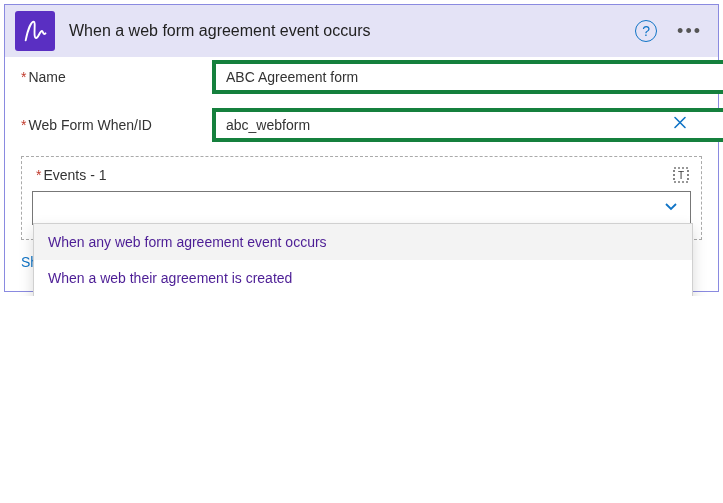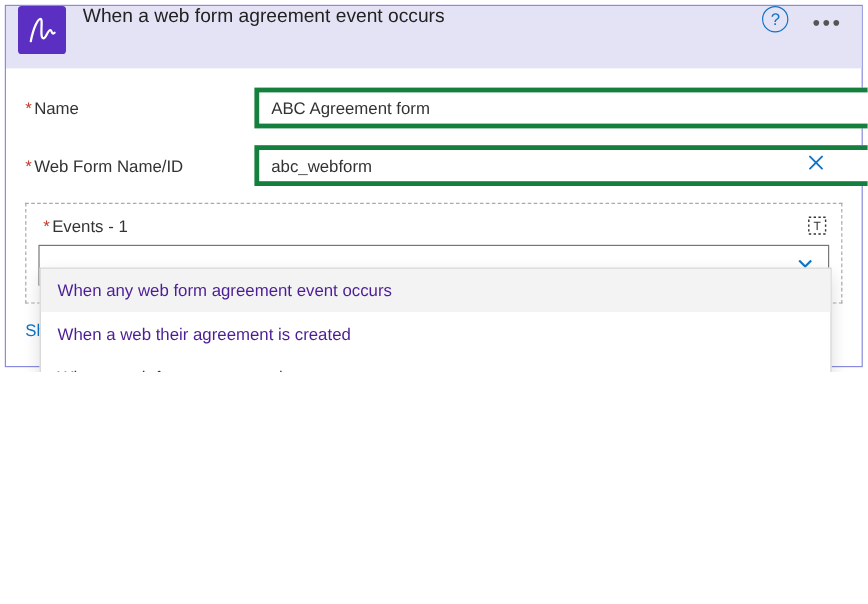--- a/index.html
+++ b/index.html
@@ -6,38 +6,39 @@
   body { margin: 0; background: #fff; width: 723px; }
   .card {
     border: 1px solid #8a8ae0;
     margin: 4px;
     background: #fff;
     position: relative;
   }
   .header {
     background: #e4e3f6;
     display: flex;
+    align-items: center;
     height: 52px;
     padding: 0 10px;
   }
   .app-icon {
     width: 40px; height: 40px;
     background: #5a2fc2;
     border-radius: 3px;
     display:flex;align-items:center;justify-content:center;
     margin-right: 14px;
   }
   .title { font-size: 16px; color: #222; flex: 1; }
   .help-icon {
     width: 22px; height: 22px; border: 1.5px solid #1074c6; border-radius: 50%;
     color: #1074c6; font-size: 14px; display:flex;align-items:center;justify-content:center;
     margin-right: 14px; cursor:pointer;
   }
   .more-icon { color:#555; font-size:18px; letter-spacing:2px; padding:4px 6px; cursor:pointer;}
-  .body { padding: 16px 16px 20px 16px; }
+  .body { padding: 3px 16px 20px 16px; }
   .row { display:flex; align-items:center; margin-bottom: 14px; }
   .label { width: 158px; font-size: 14px; color:#333; }
   .req { color: #c0392b; margin-right: 2px; }
   .input-wrap { flex:1; position:relative; }
   input.text {
     width: 100%; height: 34px; border:4px solid #15803d; padding:0 10px; font-size:14px;
     color:#333; background:#fff; outline:none;margin-left:33px;
   }
   .clear-btn {
     position:absolute; right:6px; top:50%; transform:translateY(-50%);
@@ -88,21 +89,21 @@
 
   <div class="body">
     <div class="row">
       <div class="label"><span class="req">*</span><span>Name</span></div>
       <div class="input-wrap">
         <input class="text" type="text" value="ABC Agreement form" style="">
       </div>
     </div>
 
     <div class="row">
-      <div class="label"><span class="req">*</span><span>Web Form Name/ID</span></div>
+      <div class="label"><span class="req">*</span><span>Web Form When/ID</span></div>
       <div class="input-wrap">
         <input class="text" type="text" style="padding-right: 36px;" value="abc_webform">
         <span class="clear-btn">
           <svg width="16" height="16" viewBox="0 0 16 16">
               <path d="M3 3 L13 13 M13 3 L3 13" stroke="#1074c6" stroke-width="1.6" stroke-linecap="round"></path>
             </svg>
         </span>
       </div>
     </div>
 

